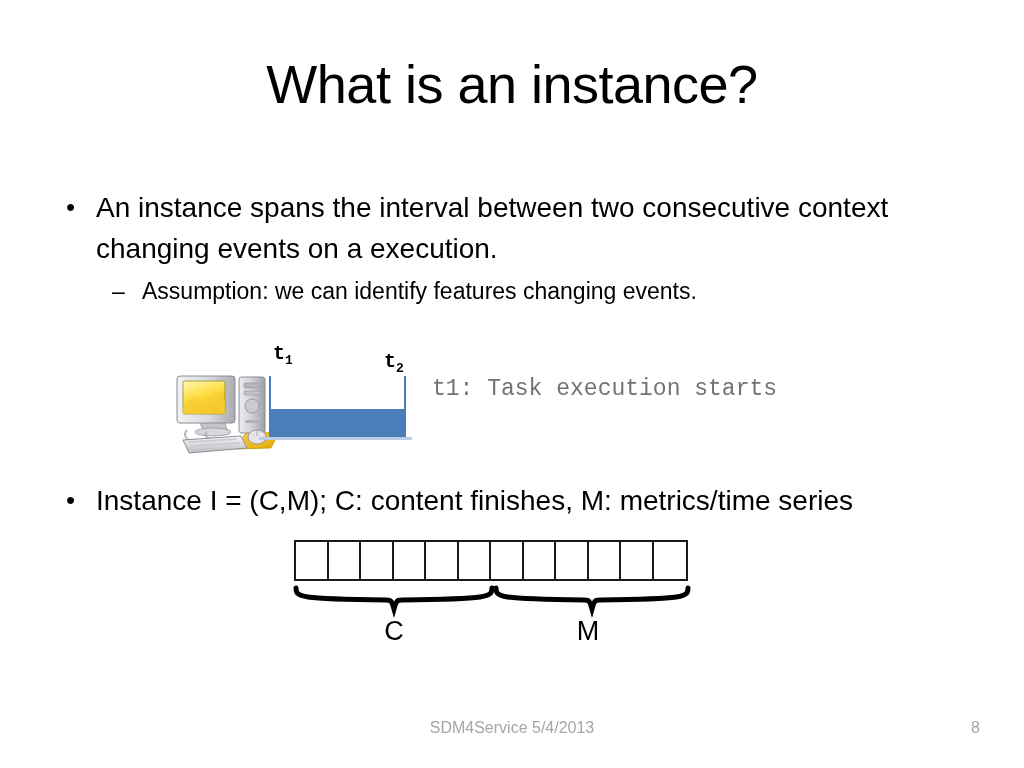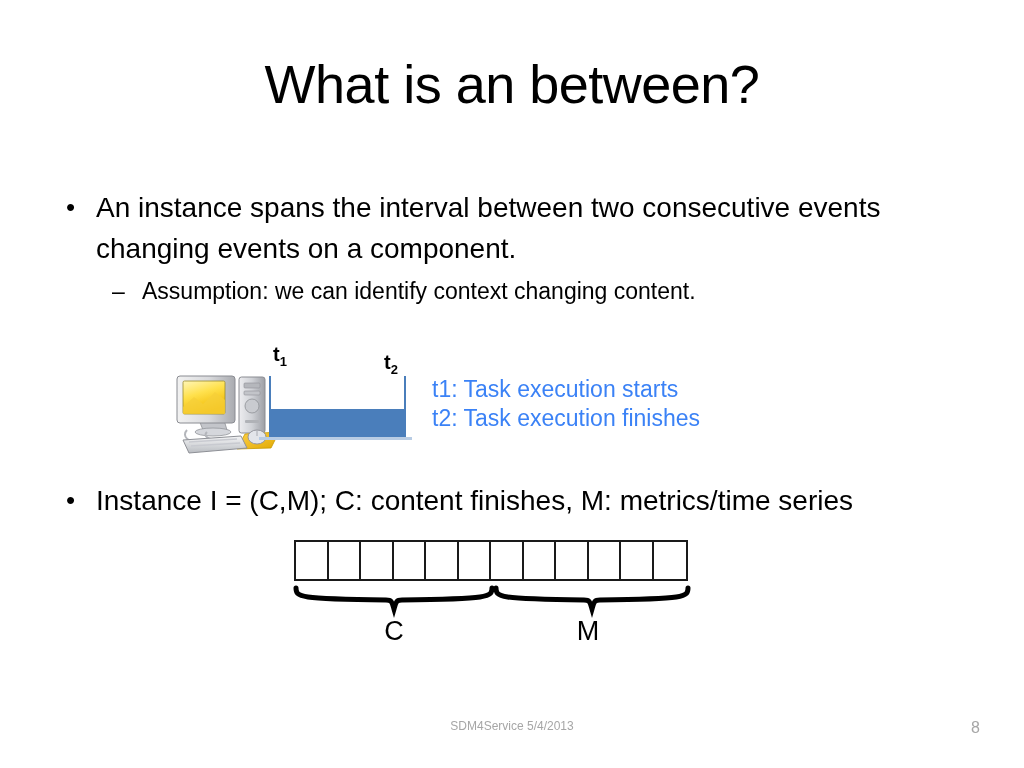--- a/index.html
+++ b/index.html
@@ -88,20 +88,21 @@
     flex: 0 0 30px;
   }
 
   
   #timeline-figure {
     position: absolute;
     left: 165px;
     top: 336px;
     width: 560px;
     height: 125px;
+    font-family: Liberation Mono, monospace;
   }
 
   .tlabel {
     position: absolute;
     font-size: 20px;
     font-weight: bold;
     line-height: 20px;
     color: #000000;
   }
   .tlabel sub {
@@ -136,21 +137,21 @@
   }
   #tick-t1 { left: 104px; }
   #tick-t2 { left: 239px; }
 
   #timeline-legend {
     position: absolute;
     left: 267px;
     top: 39px;
     font-size: 23px;
     line-height: 29px;
-    color: #3b82f6;
+    color: #737373;
     white-space: nowrap;
   }
 
   
   #computer-icon {
     position: absolute;
     left: 2px;
     top: 28px;
     width: 112px;
     height: 92px;
@@ -194,46 +195,46 @@
   #label-C { left: 74px; top: 80px; }
   #label-M { left: 268px; top: 80px; }
 
   
   #footer-text {
     position: absolute;
     left: 0;
     top: 719px;
     width: 1024px;
     text-align: center;
-    font-size: 12px;
+    font-size: 16px;
     color: #a6a6a6;
   }
   #page-number {
     position: absolute;
     right: 44px;
     top: 719px;
     font-size: 16px;
     color: #a6a6a6;
   }
 </style>
 </head>
 <body>
 
 <div class="slide">
 
-  <div class="slide-title">What is an between?</div>
+  <div class="slide-title">What is an instance?</div>
 
   <div class="bullet-l1" id="bullet-1">
     <span class="marker">•</span>
-    <span class="btext">An instance spans the interval between two consecutive events changing events on a component.</span>
+    <span class="btext">An instance spans the interval between two consecutive context changing events on a execution.</span>
   </div>
 
   <div class="bullet-l2">
     <span class="marker">–</span>
-    <span class="btext">Assumption: we can identify context changing content.</span>
+    <span class="btext">Assumption: we can identify features changing events.</span>
   </div>
 
   <div id="timeline-figure">
 
     <svg id="computer-icon" viewBox="0 0 112 92">
       <defs>
         <linearGradient id="screenGrad" x1="0" y1="0" x2="0.4" y2="1">
           <stop offset="0%" stop-color="#fff6b8"></stop>
           <stop offset="45%" stop-color="#ffe14d"></stop>
           <stop offset="100%" stop-color="#f0b800"></stop>
@@ -288,21 +289,20 @@
     <div class="tlabel" id="t1-label"><span>t</span><sub>1</sub></div>
     <div class="tlabel" id="t2-label"><span>t</span><sub>2</sub></div>
 
     <div class="tickline" id="tick-t1"></div>
     <div class="tickline" id="tick-t2"></div>
     <div id="bar-fill"></div>
     <div id="bar-baseline"></div>
 
     <div id="timeline-legend">
       <div>t1: Task execution starts</div>
-      <div>t2: Task execution finishes</div>
     </div>
   </div>
 
   <div class="bullet-l1" id="bullet-2">
     <span class="marker">•</span>
     <span class="btext">Instance I = (C,M); C: content finishes, M: metrics/time series</span>
   </div>
 
   <div id="vector-figure">
     <div id="cell-row">

